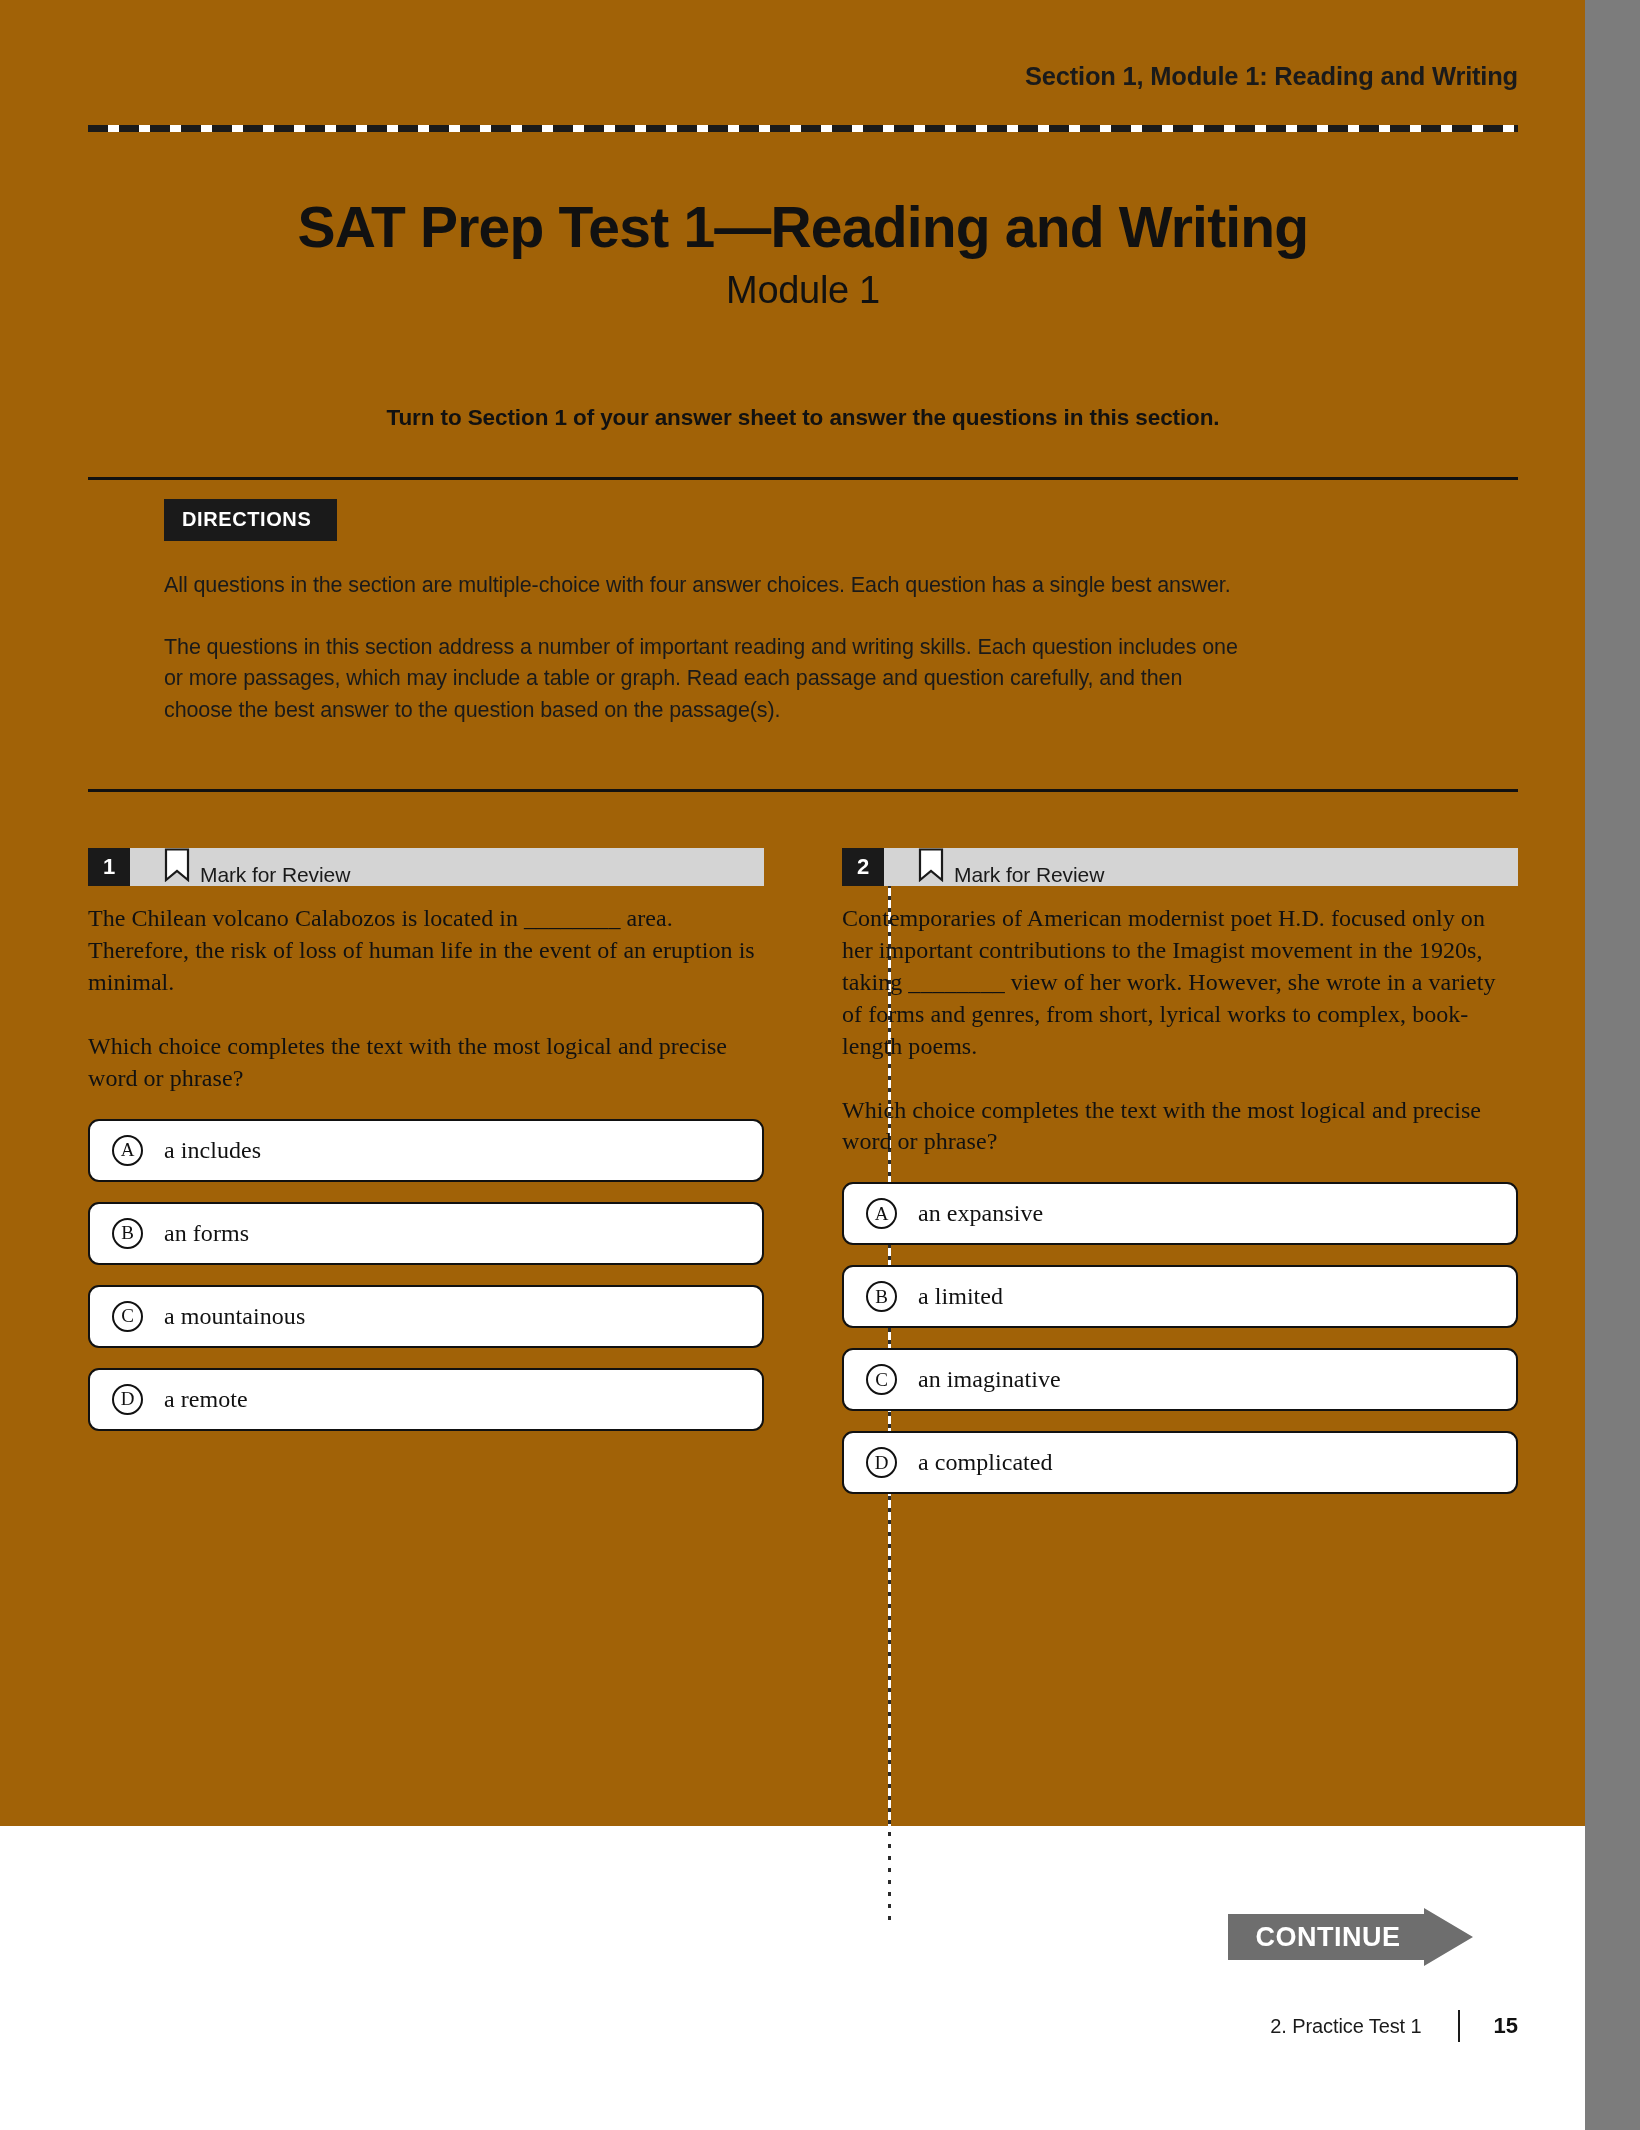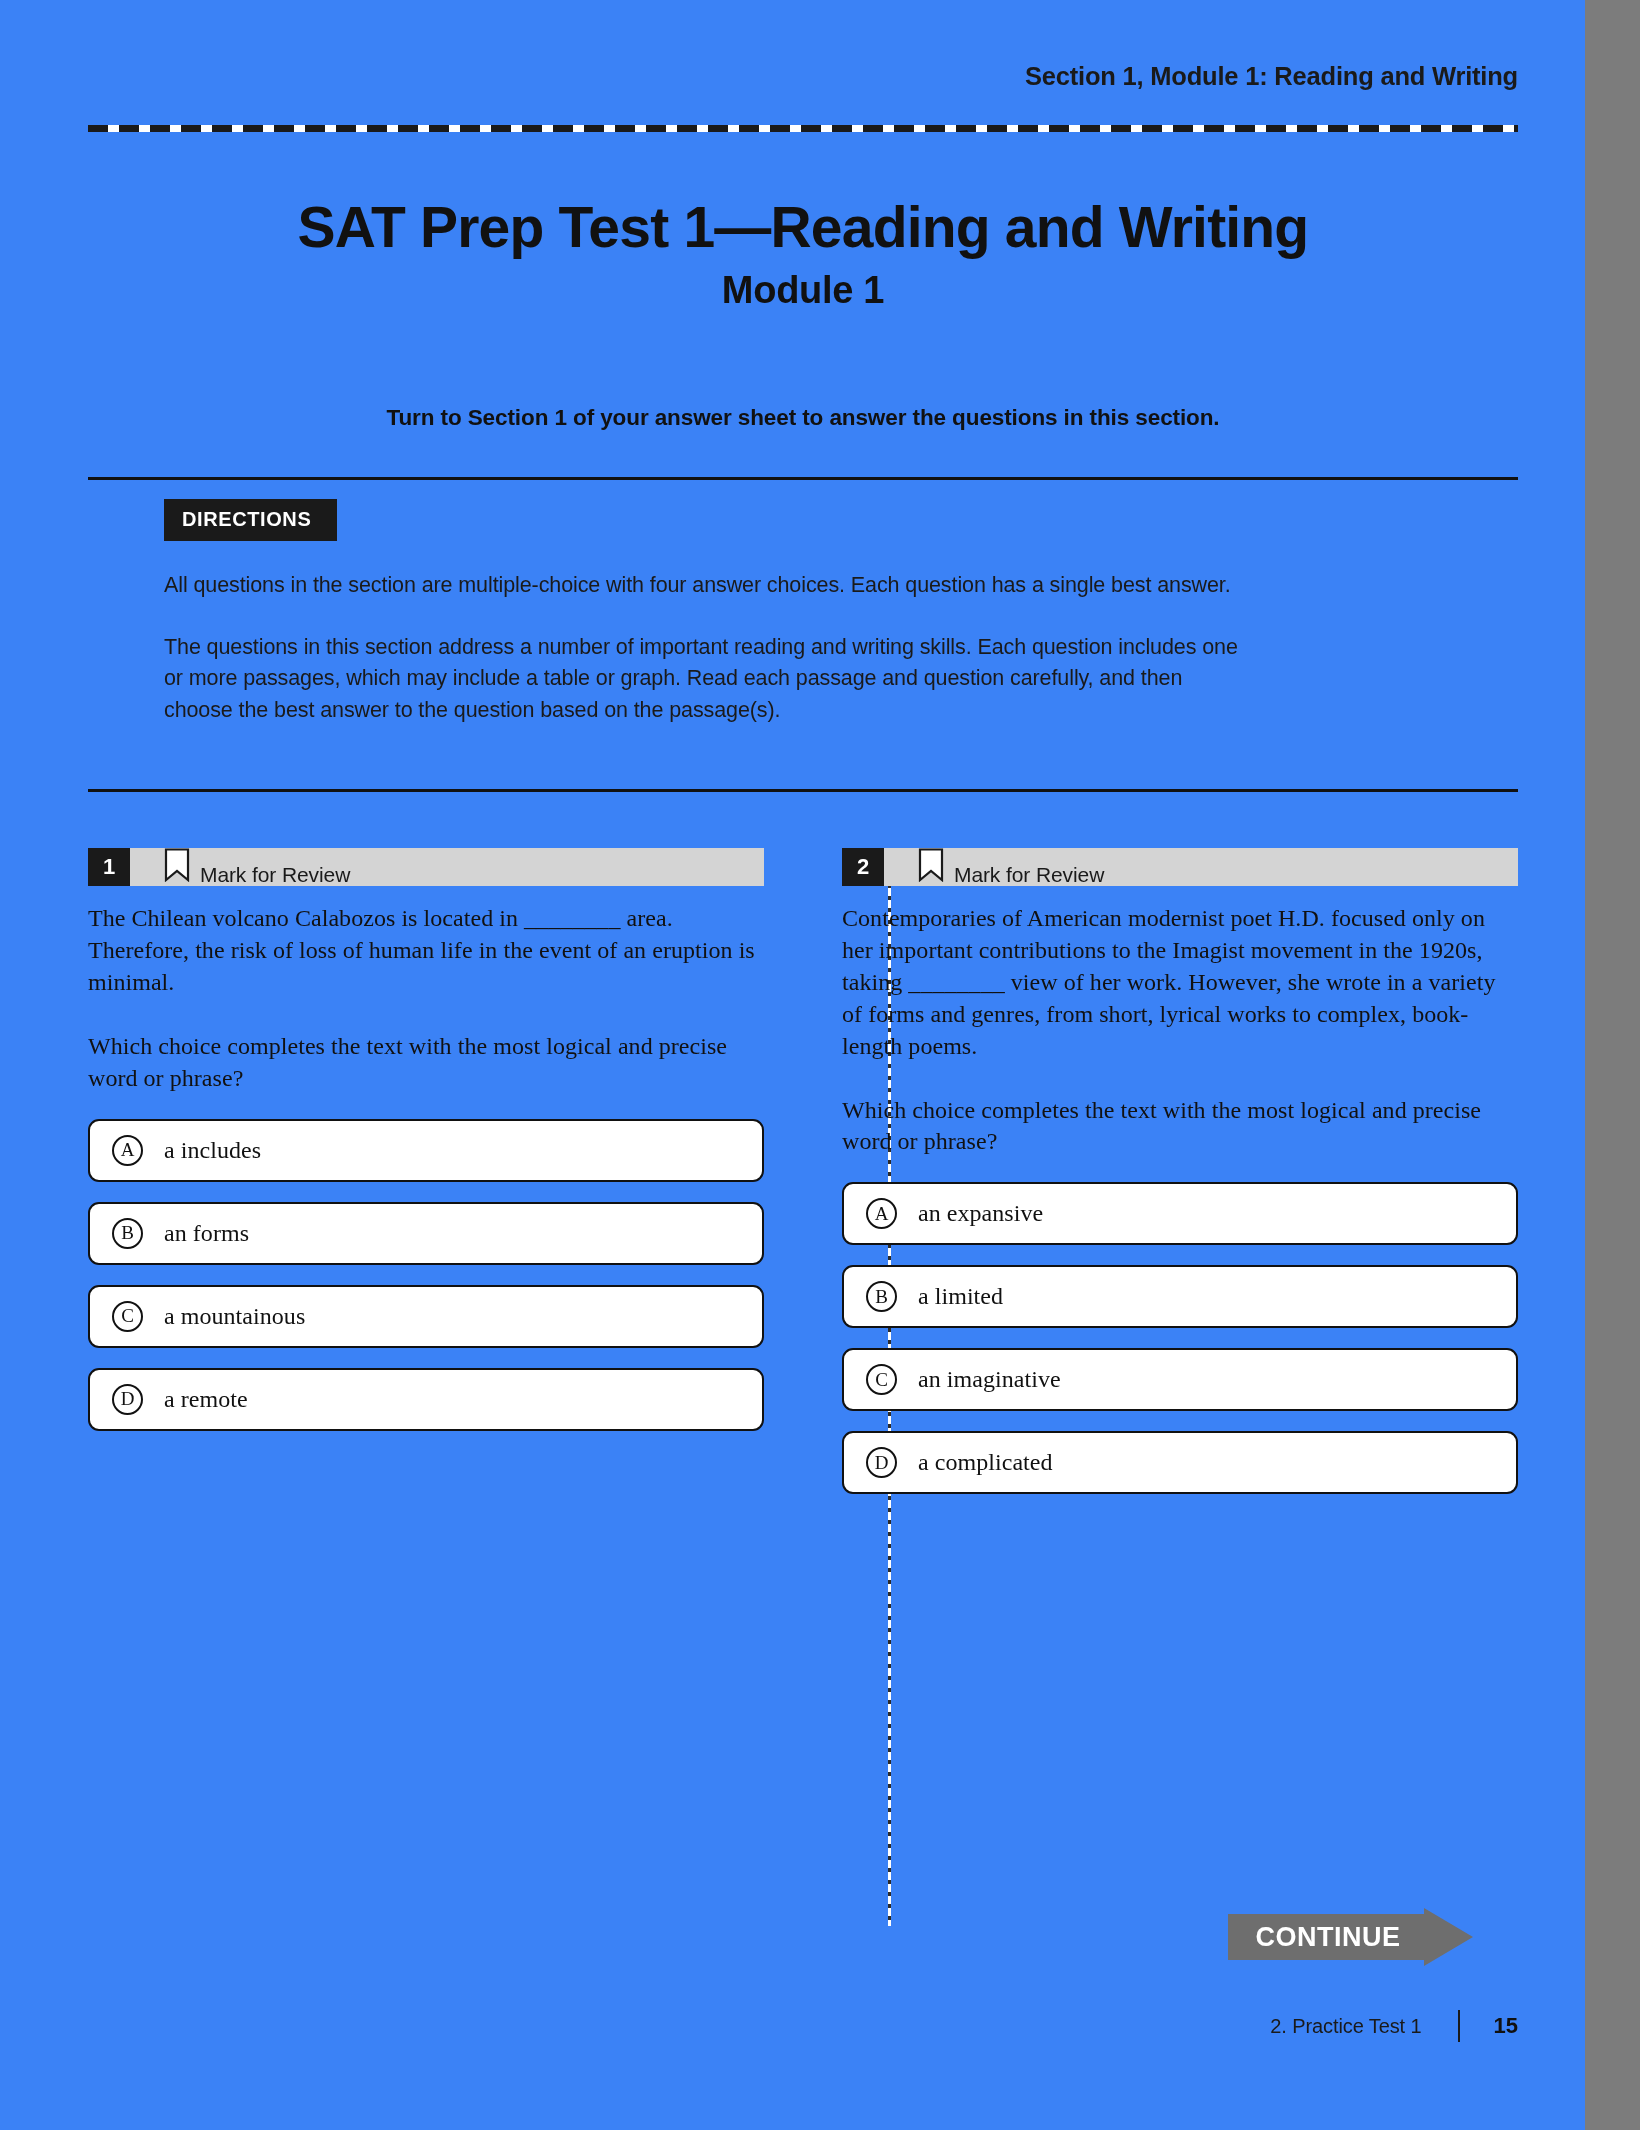--- a/index.html
+++ b/index.html
@@ -14,22 +14,22 @@
     font-family: "Liberation Sans", sans-serif;
     position: relative;
     overflow: hidden;
   }
 
   
   .page {
     position: absolute;
     left: 0; top: 0;
     width: 1585px;
-    height: 2130px;
-    background: #3b82f6;
+    height: 1826px;
+    background: #a16207;
   }
 
   .edge-bar {
     position: absolute;
     right: 0; top: 0;
     width: 55px;
     height: 2130px;
     background: #7c7c7c;
   }
 
@@ -78,21 +78,21 @@
   .main-title {
     font-size: 57px;
     font-weight: bold;
     color: #111111;
     letter-spacing: -0.8px;
     line-height: 1.1;
   }
 
   .sub-title {
     font-size: 38px;
-    font-weight: bold;
+    font-weight: normal;
     color: #111111;
     margin-top: 10px;
     letter-spacing: -0.3px;
   }
 
   .turn-to {
     position: absolute;
     top: 405px;
     left: 0;
     width: 1430px;

